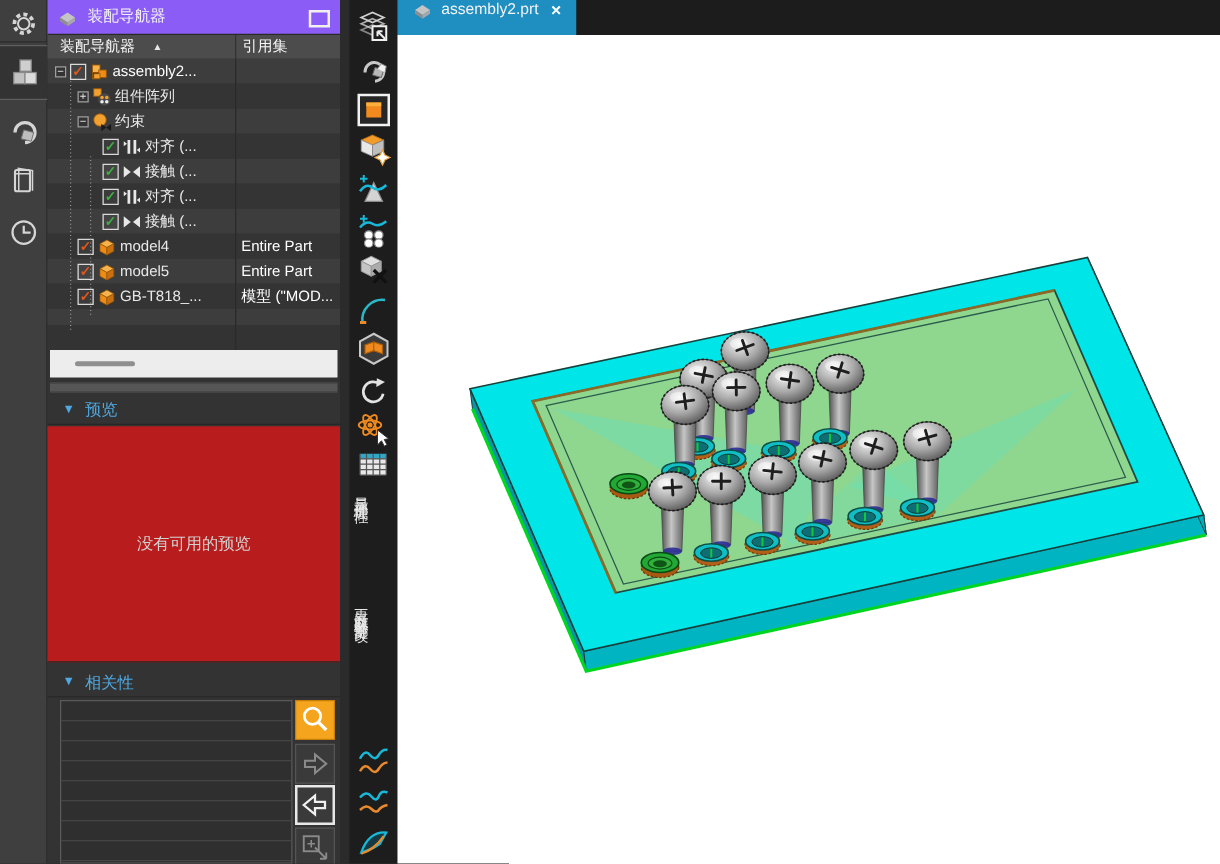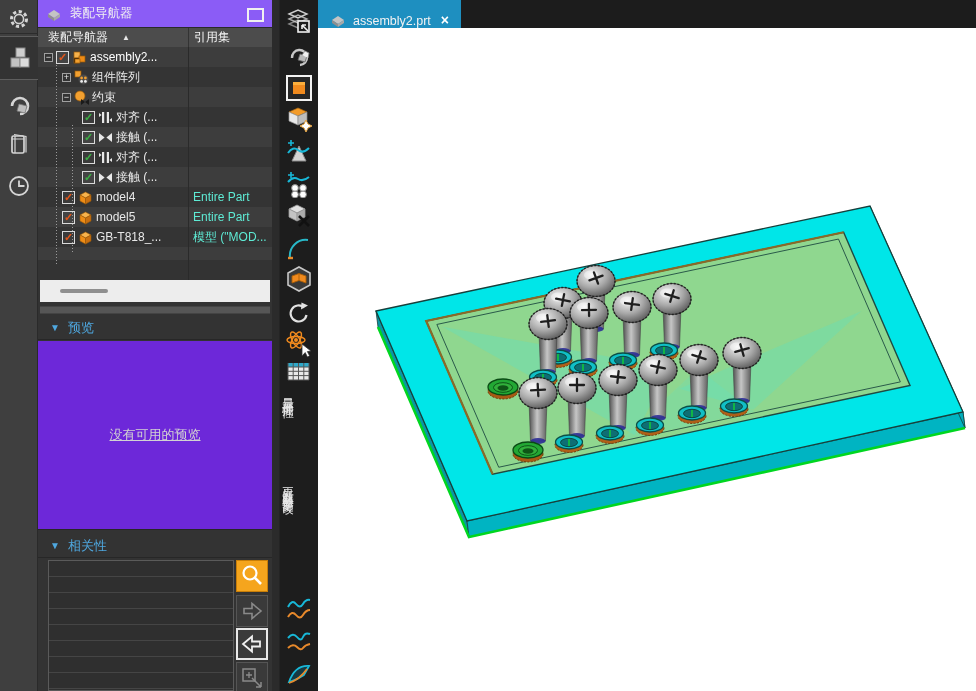--- a/index.html
+++ b/index.html
@@ -20,60 +20,60 @@
   #ptitle .ticon{margin-left:8px;display:flex;}
   #float-btn{position:absolute;right:8px;top:8px;width:13px;height:10px;border:2px solid #F0F0F0;}
   #colhead{position:absolute;left:0;top:28px;width:234px;height:19px;background:#4C4C4C;
            display:flex;align-items:center;font-size:12px;color:#F5F5F5;}
   #colhead .c1{width:150px;padding-left:10px;box-sizing:border-box;display:flex;align-items:center;gap:14px;}
   #colhead .c2{padding-left:5px;border-left:1px solid #333;height:100%;display:flex;align-items:center;flex:1;}
   .sortmark{font-size:8px;color:#E8E8E8;}
   #tree{position:absolute;left:0;top:47px;width:234px;height:233px;}
   .trow{height:20px;display:flex;align-items:center;font-size:12px;color:#E8E8E8;position:relative;}
   .trow .tname{display:flex;align-items:center;gap:3px;width:150px;box-sizing:border-box;overflow:hidden;white-space:nowrap;}
-  .trow .tref{padding-left:5px;font-size:12px;color:#5eead4;white-space:nowrap;overflow:hidden;flex:1;}
+  .trow .tref{padding-left:5px;font-size:12px;color:#ffffff;white-space:nowrap;overflow:hidden;flex:1;}
   .expander{width:9px;height:9px;border:1px solid #A0A0A0;background:#333;color:#E8E8E8;font-size:9px;
             line-height:7px;text-align:center;box-sizing:border-box;flex:none;}
   .cbox{width:13px;height:13px;border:1px solid #DADADA;box-sizing:border-box;flex:none;
         display:flex;align-items:center;justify-content:center;font-weight:bold;font-size:11px;background:rgba(255,255,255,0.04);}
   .cbox.orange{color:#E2571B;} .cbox.green{color:#3CB043;}
   .ticn{width:15px;height:15px;flex:none;display:flex;}
   #col-divider{position:absolute;left:150px;top:47px;width:1px;height:233px;background:#2A2A2A;}
   .treeline{position:absolute;width:1px;background-image:linear-gradient(#9A9A9A 33%,rgba(0,0,0,0) 0%);
             background-size:1px 3px;}
   
   #hscroll{position:absolute;left:2px;top:280px;width:230px;height:22px;background:#EDEDED;}
   #hthumb{position:absolute;left:20px;top:9px;width:48px;height:4px;background:#8F8F8F;border-radius:2px;}
   #splitter{position:absolute;left:2px;top:306px;width:230px;height:8px;background:#565656;
             border-top:1px solid #444;border-bottom:1px solid #444;box-sizing:border-box;}
   .sechead{position:absolute;left:0;width:234px;height:24px;display:flex;align-items:center;gap:8px;
            font-size:13px;color:#4FA8E0;border-bottom:1px solid #272727;background:#333;box-sizing:border-box;}
   .sechead .tri{margin-left:12px;font-size:10px;}
   #preview-head{top:316px;}
-  #preview-body{position:absolute;left:0;top:341px;width:234px;height:189px;background:#6d28d9;
+  #preview-body{position:absolute;left:0;top:341px;width:234px;height:189px;background:#b91c1c;
                 display:flex;align-items:center;justify-content:center;font-size:13px;color:#D2D2D2;
-                border-bottom:1px solid #272727;box-sizing:border-box;text-decoration:underline;}
+                border-bottom:1px solid #272727;box-sizing:border-box;}
   #deps-head{top:534px;}
   #deps-body{position:absolute;left:0;top:558px;width:234px;height:133px;background:#333;}
   #deps-list{position:absolute;left:10px;top:2px;width:186px;height:131px;background:#2F2F2F;
              border:1px solid #5A5A5A;box-sizing:border-box;}
   .dep-row{height:15px;border-bottom:1px solid #454545;}
   .dep-btn{position:absolute;left:198px;width:32px;height:32px;background:#3A3A3A;border:1px solid #555;
            box-sizing:border-box;display:flex;align-items:center;justify-content:center;}
   .dep-btn.accent{background:#F5A51D;border-color:#C87E08;}
   .dep-btn.on{border:2px solid #E8E8E8;}
   
   #gap{position:absolute;left:272px;top:0;width:8px;height:691px;background:#2B2B2B;border-right:1px solid #242424;box-sizing:border-box;}
   #vtoolbar{position:absolute;left:280px;top:0;width:38px;height:691px;background:#1D1D1D;}
   .vt-btn{position:absolute;left:5px;width:28px;height:28px;display:flex;align-items:center;justify-content:center;}
   .vt-label{position:absolute;left:0;width:38px;display:flex;justify-content:center;
             writing-mode:vertical-lr;text-orientation:upright;color:#E8E8E8;font-size:11.5px;letter-spacing:2px;}
   
   #tabbar{position:absolute;left:318px;top:0;width:658px;height:28px;background:#1C1C1C;display:flex;align-items:stretch;}
-  .tab{display:flex;align-items:flex-end;gap:7px;padding:0 12px;font-size:12.5px;color:#F2F2F2;background:#262626;margin-right:8px;}
+  .tab{display:flex;align-items:flex-start;gap:7px;padding:0 12px;font-size:12.5px;color:#F2F2F2;background:#262626;margin-right:8px;}
   .tab.active{background:#1E8FC0;}
   .tab .close{font-size:14px;font-weight:bold;color:#FFF;margin-left:3px;cursor:default;}
   #viewport{position:absolute;left:318px;top:28px;width:658px;height:663px;background:#FFF;overflow:hidden;}
   svg{display:block;}
 </style>
 </head>
 <body>
 <div id="root">
 
   <aside id="dockbar">

